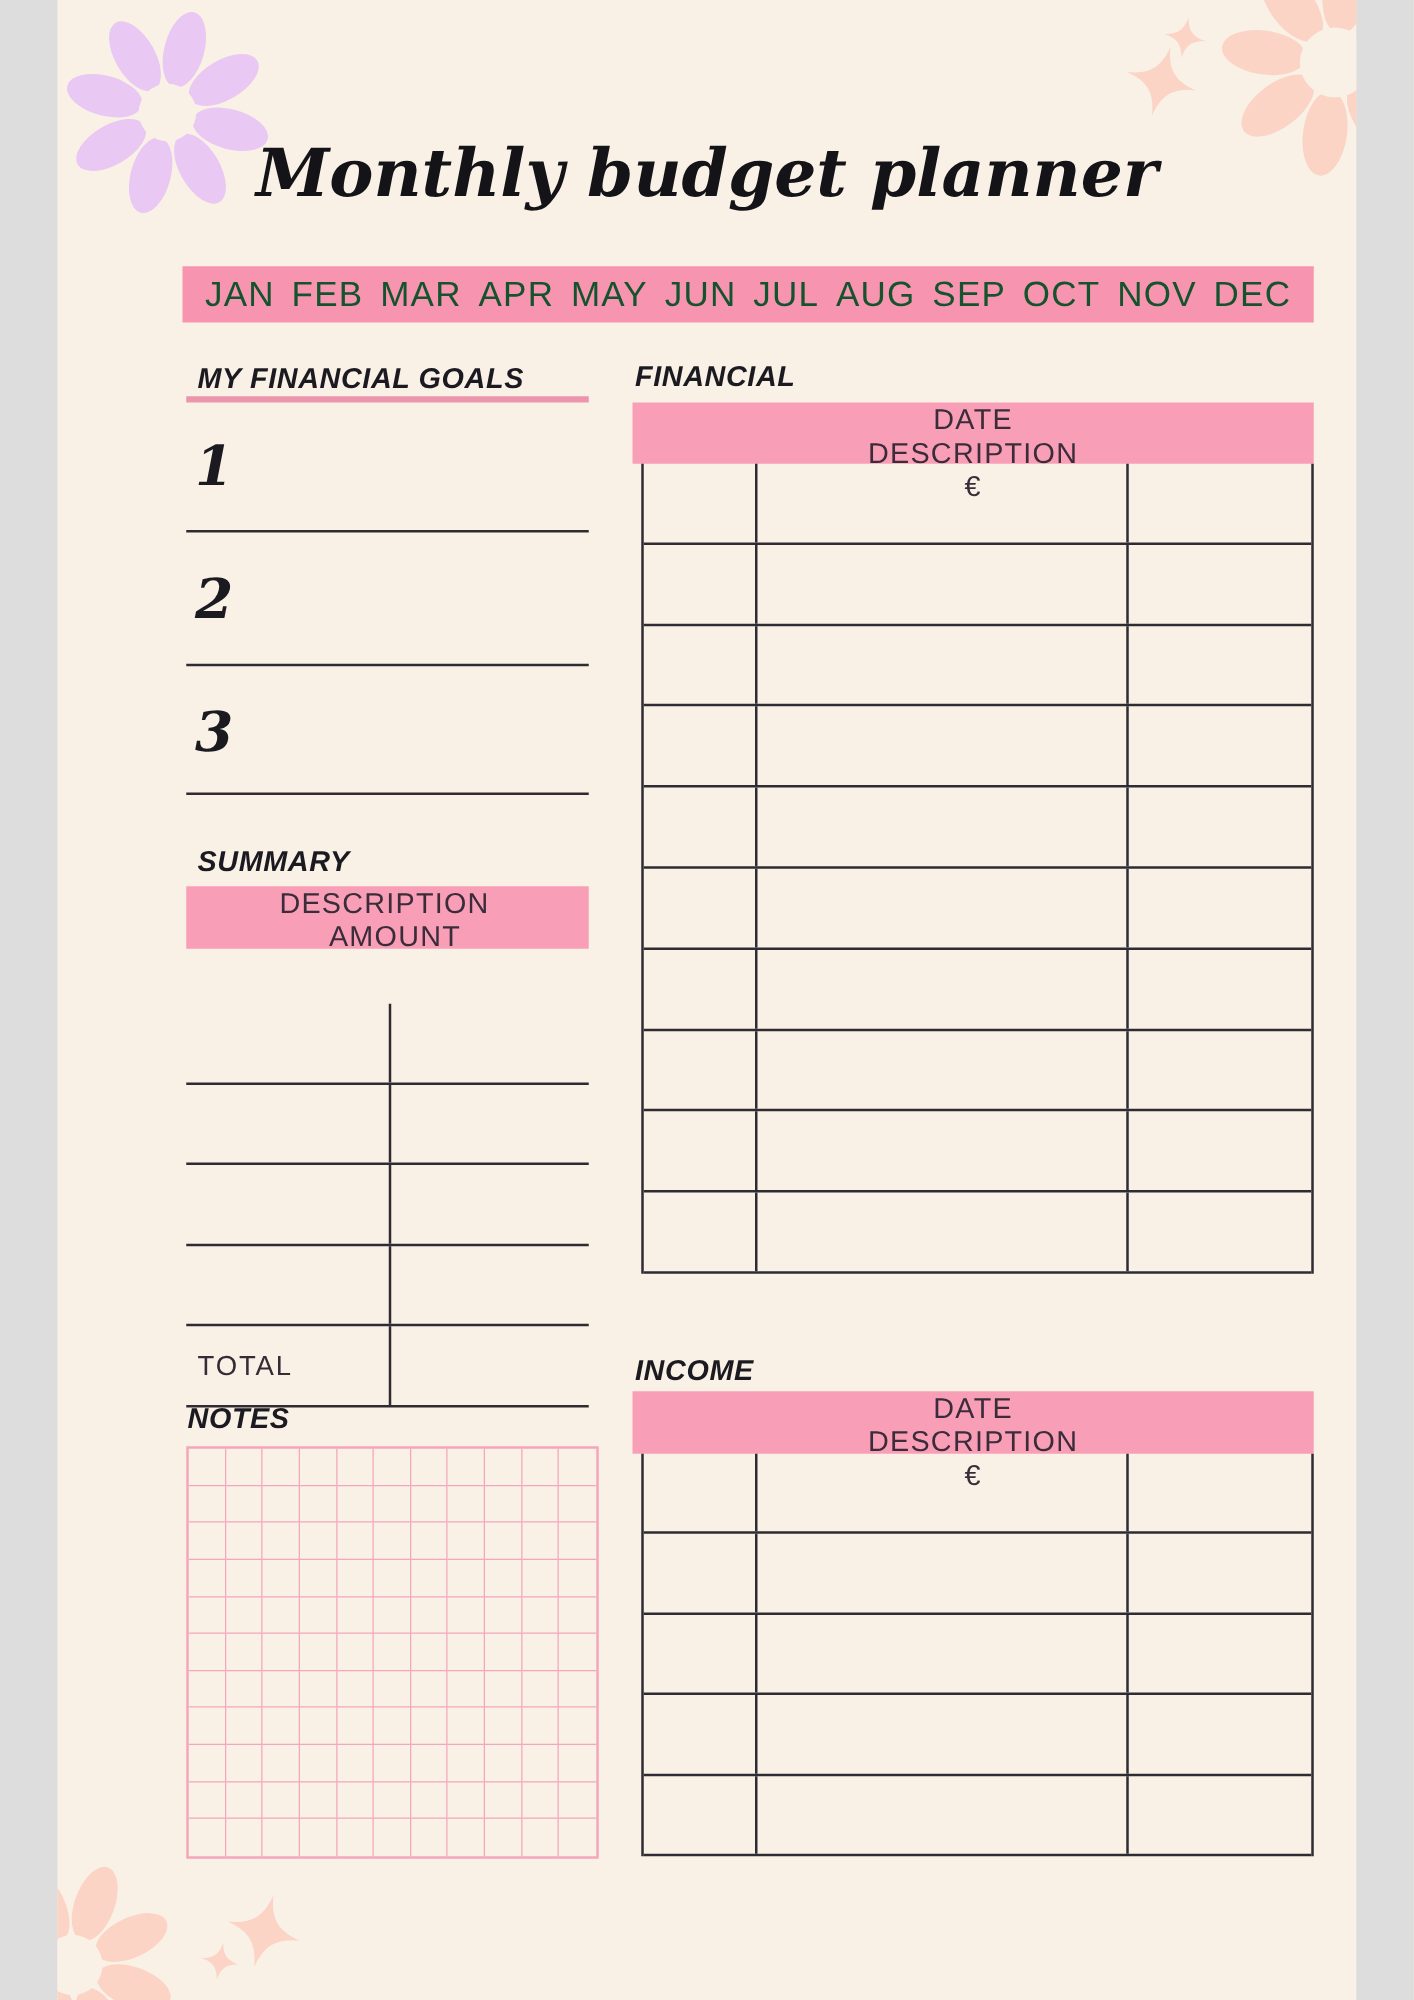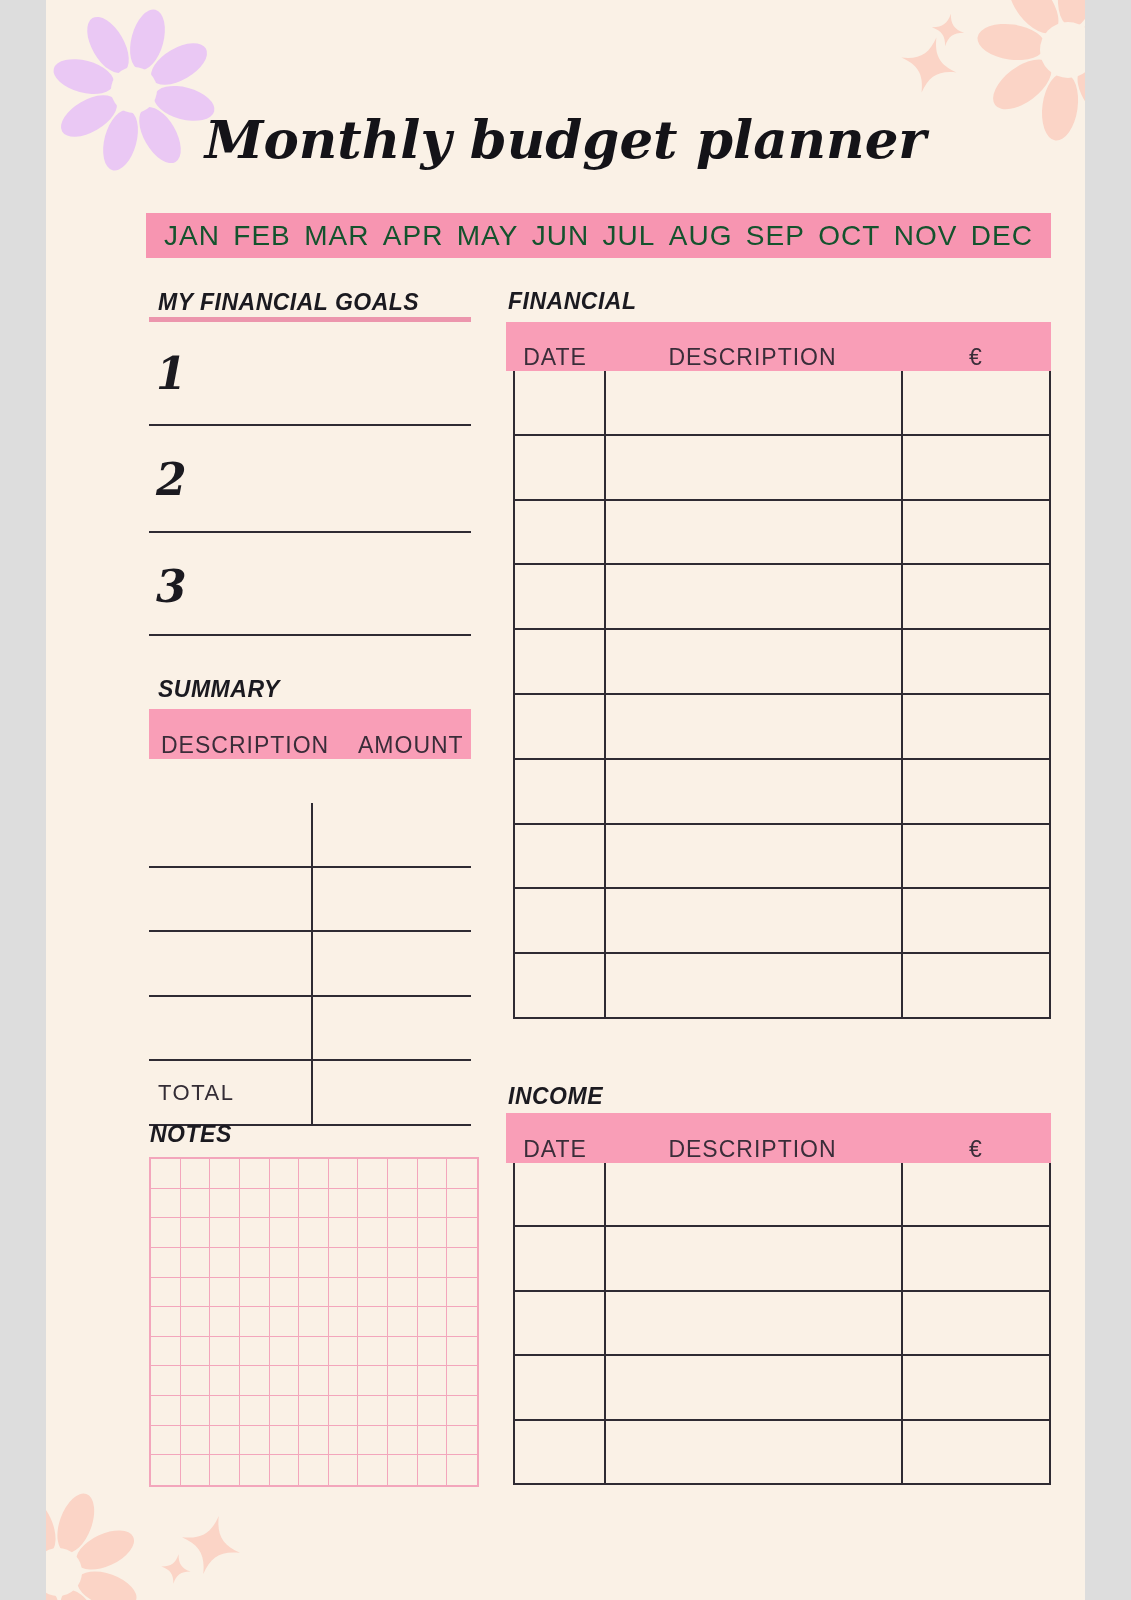--- a/index.html
+++ b/index.html
@@ -29,22 +29,22 @@
   .section-heading{position:absolute;font-style:italic;font-weight:700;
     font-size:23px;letter-spacing:.5px;color:var(--textdark);}
 
   .pink-underline{position:absolute;left:103px;top:317px;width:322px;height:5px;background:var(--underline);}
 
   .goal-num{position:absolute;left:110px;line-height:1;
     font-family:"DejaVu Serif",serif;font-style:italic;font-weight:700;
     font-size:44px;color:var(--textdark);}
   .dark-line{position:absolute;left:103px;width:322px;height:2px;background:var(--line);}
 
-  .pink-bar{position:absolute;background:var(--pink);display:flex;align-items:flex-end;
-    font-size:23px;letter-spacing:1px;color:var(--labeldark);}
+  .pink-bar{position:absolute;background:var(--pink);display:flex;align-items:center;
+    font-size:23px;letter-spacing:1px;color:var(--labeldark);flex-direction:column;}
   .hc0{width:98px;text-align:center;}
   .hc1{width:297px;text-align:center;}
   .hc2{flex:1;text-align:center;}
   .sh0{padding-left:12px;width:185px;}
   .sh1{flex:1;text-align:left;margin-left:12px;}
 
   .dtable{position:absolute;border-left:2px solid var(--line);border-right:2px solid var(--line);box-sizing:border-box;}
   .dtable .trow{display:flex;box-sizing:border-box;border-bottom:2px solid var(--line);}
   .exp-table .trow{height:64.8px;}
   .inc-table .trow{height:64.4px;}

